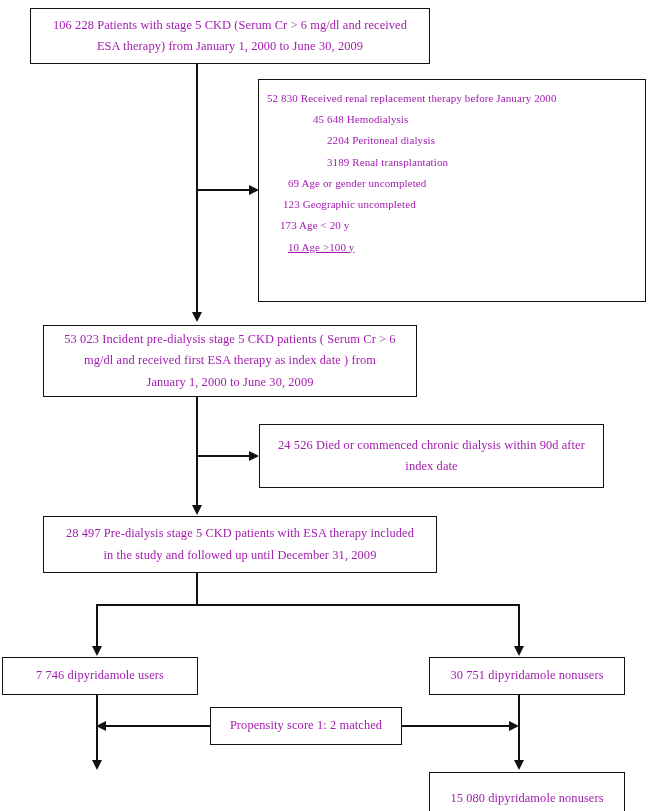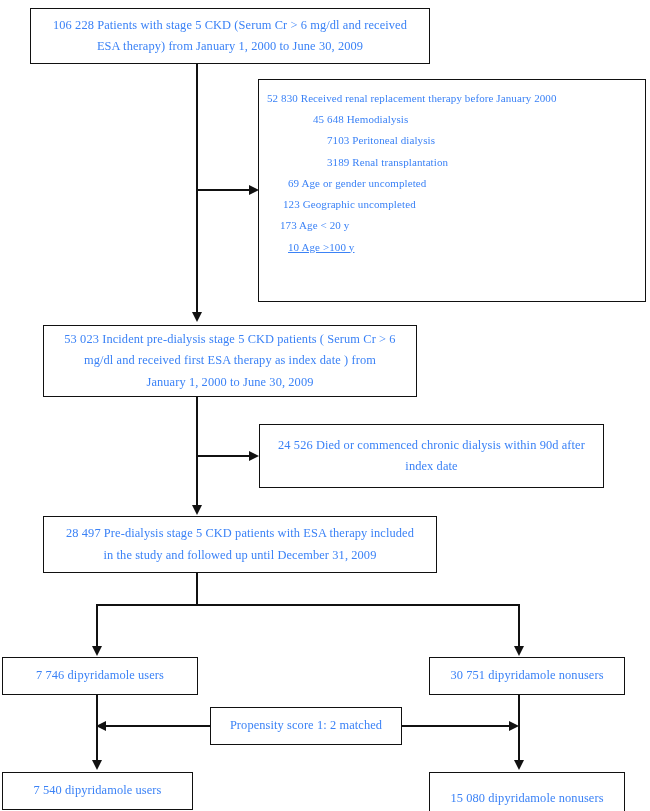--- a/index.html
+++ b/index.html
@@ -6,21 +6,21 @@
     margin: 0;
     padding: 0;
     background: #ffffff;
   }
   #canvas {
     position: relative;
     width: 650px;
     height: 811px;
     background: #ffffff;
     font-family: "Liberation Serif", "DejaVu Serif", serif;
-    color: #3b82f6;
+    color: #a21caf;
     overflow: hidden;
   }
 
   
   .box {
     position: absolute;
     box-sizing: border-box;
     border: 1.6px solid #111111;
     background: #ffffff;
     display: flex;
@@ -108,21 +108,21 @@
 
   <div class="vline" style="left:196px; top:64px; height:252px;"></div>
   <div class="arrow-down" style="left:192px; top:312px;"></div>
 
   <div class="hline" style="left:196px; top:189px; width:58px;"></div>
   <div class="arrow-right" style="left:249px; top:185px;"></div>
 
   <div class="listbox" style="left:258px; top:79px; width:388px; height:223px;">
     <span class="li" style="padding-left:8px;">52 830 Received renal replacement therapy before January 2000</span>
     <span class="li" style="padding-left:54px;">45 648 Hemodialysis</span>
-    <span class="li" style="padding-left:68px;">7103 Peritoneal dialysis</span>
+    <span class="li" style="padding-left:68px;">2204 Peritoneal dialysis</span>
     <span class="li" style="padding-left:68px;">3189 Renal transplantation</span>
     <span class="li" style="padding-left:29px;">69 Age or gender uncompleted</span>
     <span class="li" style="padding-left:24px;">123 Geographic uncompleted</span>
     <span class="li" style="padding-left:21px;">173 Age &lt; 20 y</span>
     <span class="li" style="padding-left:29px;text-decoration:underline;">10 Age &gt;100 y</span>
   </div>
 
   <div class="box" style="left:43px; top:325px; width:374px; height:72px;">
     <span class="line">53 023 Incident pre-dialysis stage 5 CKD patients ( Serum Cr &gt; 6</span>
     <span class="line">mg/dl and received first ESA therapy as index date ) from</span>
@@ -171,21 +171,18 @@
   <div class="hline" style="left:101px; top:725px; width:110px;"></div>
   <div class="arrow-left" style="left:96px; top:721px;"></div>
 
   <div class="hline" style="left:401px; top:725px; width:112px;"></div>
   <div class="arrow-right" style="left:509px; top:721px;"></div>
 
   <div class="box" style="left:210px; top:707px; width:192px; height:38px;">
     <span class="line">Propensity score 1: 2 matched</span>
   </div>
 
-  <div class="box" style="left:2px; top:772px; width:191px; height:38px;">
-    <span class="line">7 540 dipyridamole users</span>
-  </div>
 
   <div class="box" style="left:429px; top:772px; width:196px; height:54px;">
     <span class="line">15 080 dipyridamole nonusers</span>
   </div>
 
 </div>
 
 </body></html>

